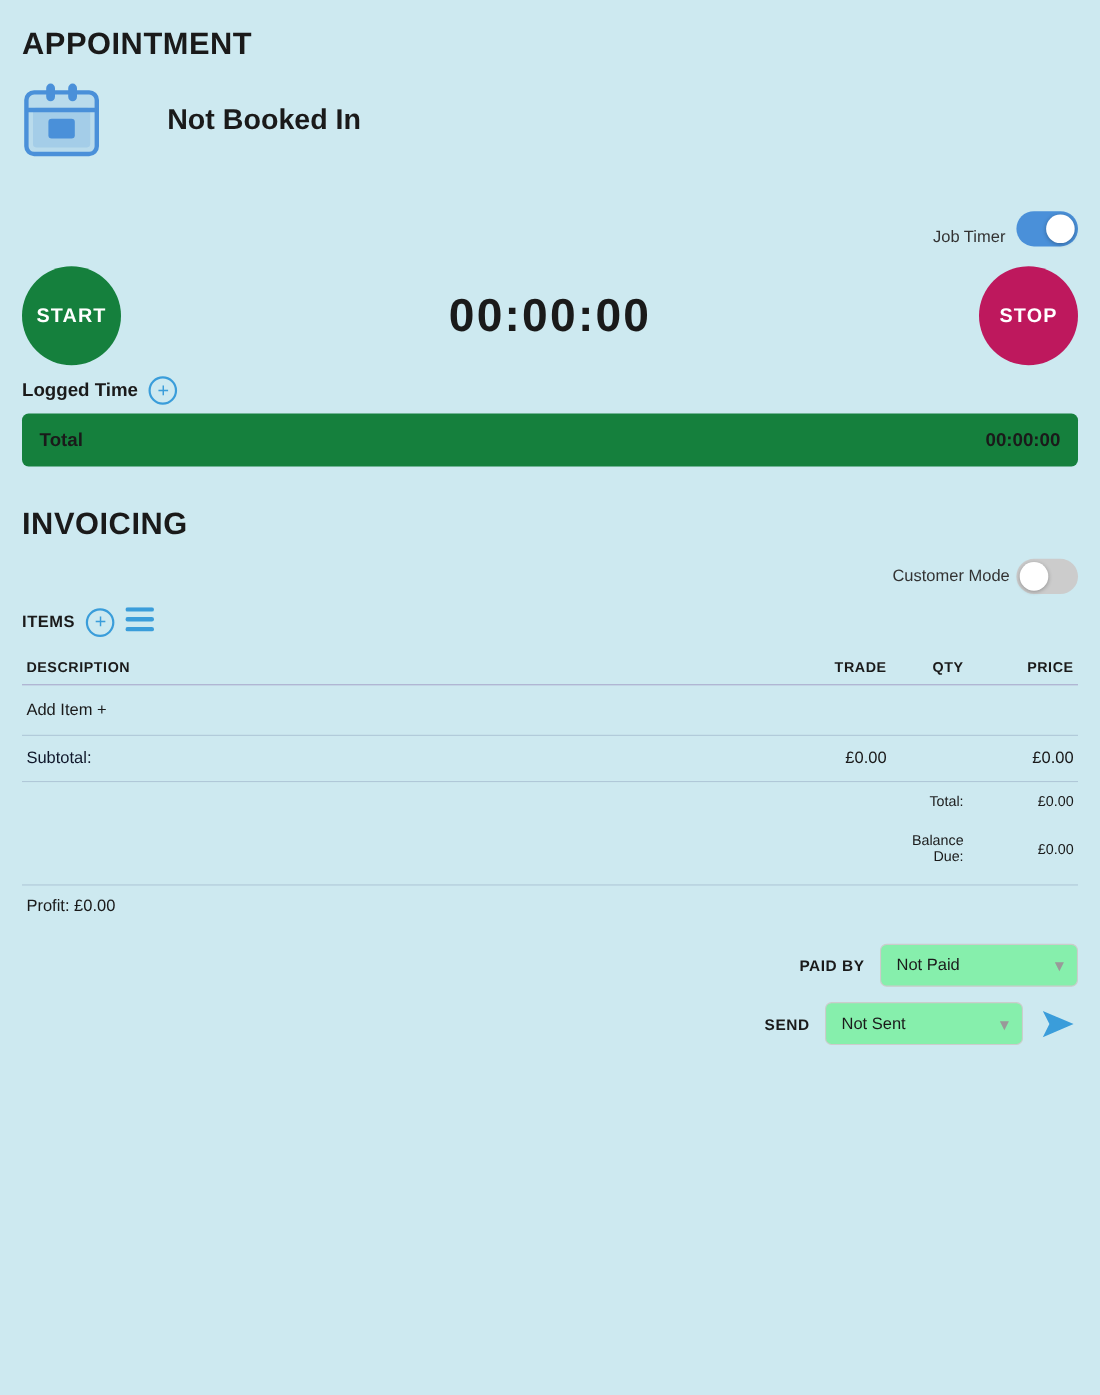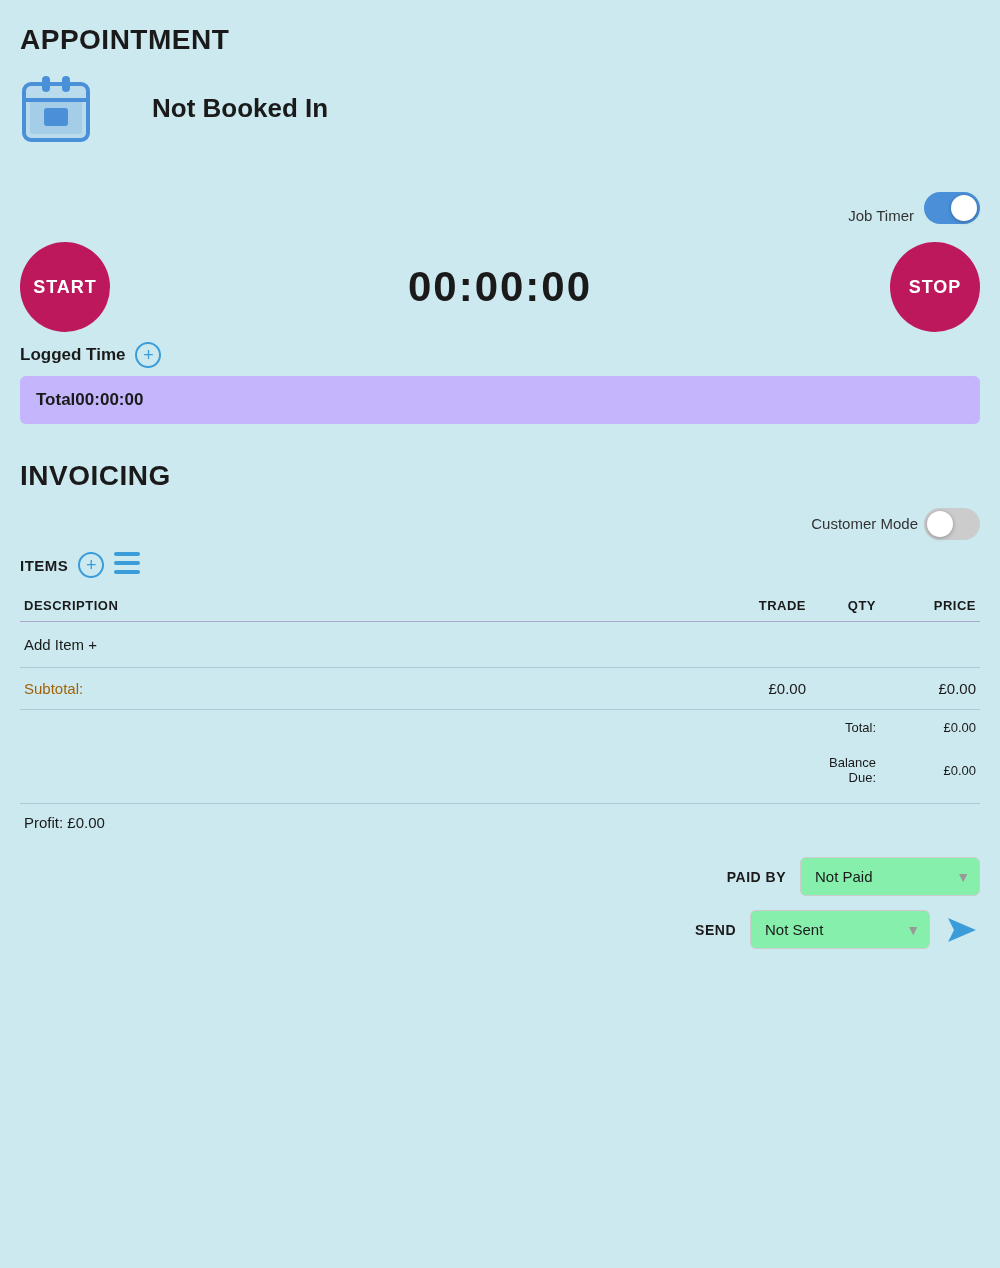--- a/index.html
+++ b/index.html
@@ -87,21 +87,21 @@
       display: flex;
       align-items: center;
       justify-content: space-between;
       padding: 10px 0;
     }
 
     .btn-start {
       width: 90px;
       height: 90px;
       border-radius: 50%;
-      background: #be185d;
+      background: #15803d;
       border: none;
       color: white;
       font-size: 18px;
       font-weight: 700;
       letter-spacing: 1px;
       cursor: pointer;
       display: flex;
       align-items: center;
       justify-content: center;
     }
@@ -151,23 +151,24 @@
       display: flex;
       align-items: center;
       justify-content: center;
       font-size: 18px;
       font-weight: 400;
       cursor: pointer;
       flex-shrink: 0;
     }
 
     .total-row {
-      background: #c4b5fd;
+      background: #15803d;
       border-radius: 6px;
       display: flex;
+      justify-content: space-between;
       align-items: center;
       padding: 14px 16px;
       font-size: 17px;
       font-weight: 600;
     }
 
     
     .invoicing-section {
       margin-top: 36px;
     }
@@ -261,21 +262,21 @@
       border-bottom: 1px solid #b0c8d8;
       cursor: pointer;
     }
 
     .invoice-table tbody tr.subtotal-row td {
       padding: 12px 4px;
       font-size: 15px;
       border-bottom: 1px solid #b0c8d8;
     }
 
-    .subtotal-label { color: #a16207; }
+    .subtotal-label { color: #0f172a; }
     .subtotal-trade { text-align: right; }
     .subtotal-price { text-align: right; }
 
     .invoice-table tbody tr.total-summary-row td {
       padding: 10px 4px;
       font-size: 13px;
     }
 
     .summary-label { text-align: right; color: #1a1a1a; padding-right: 8px; }
     .summary-value { text-align: right; font-weight: 500; }

